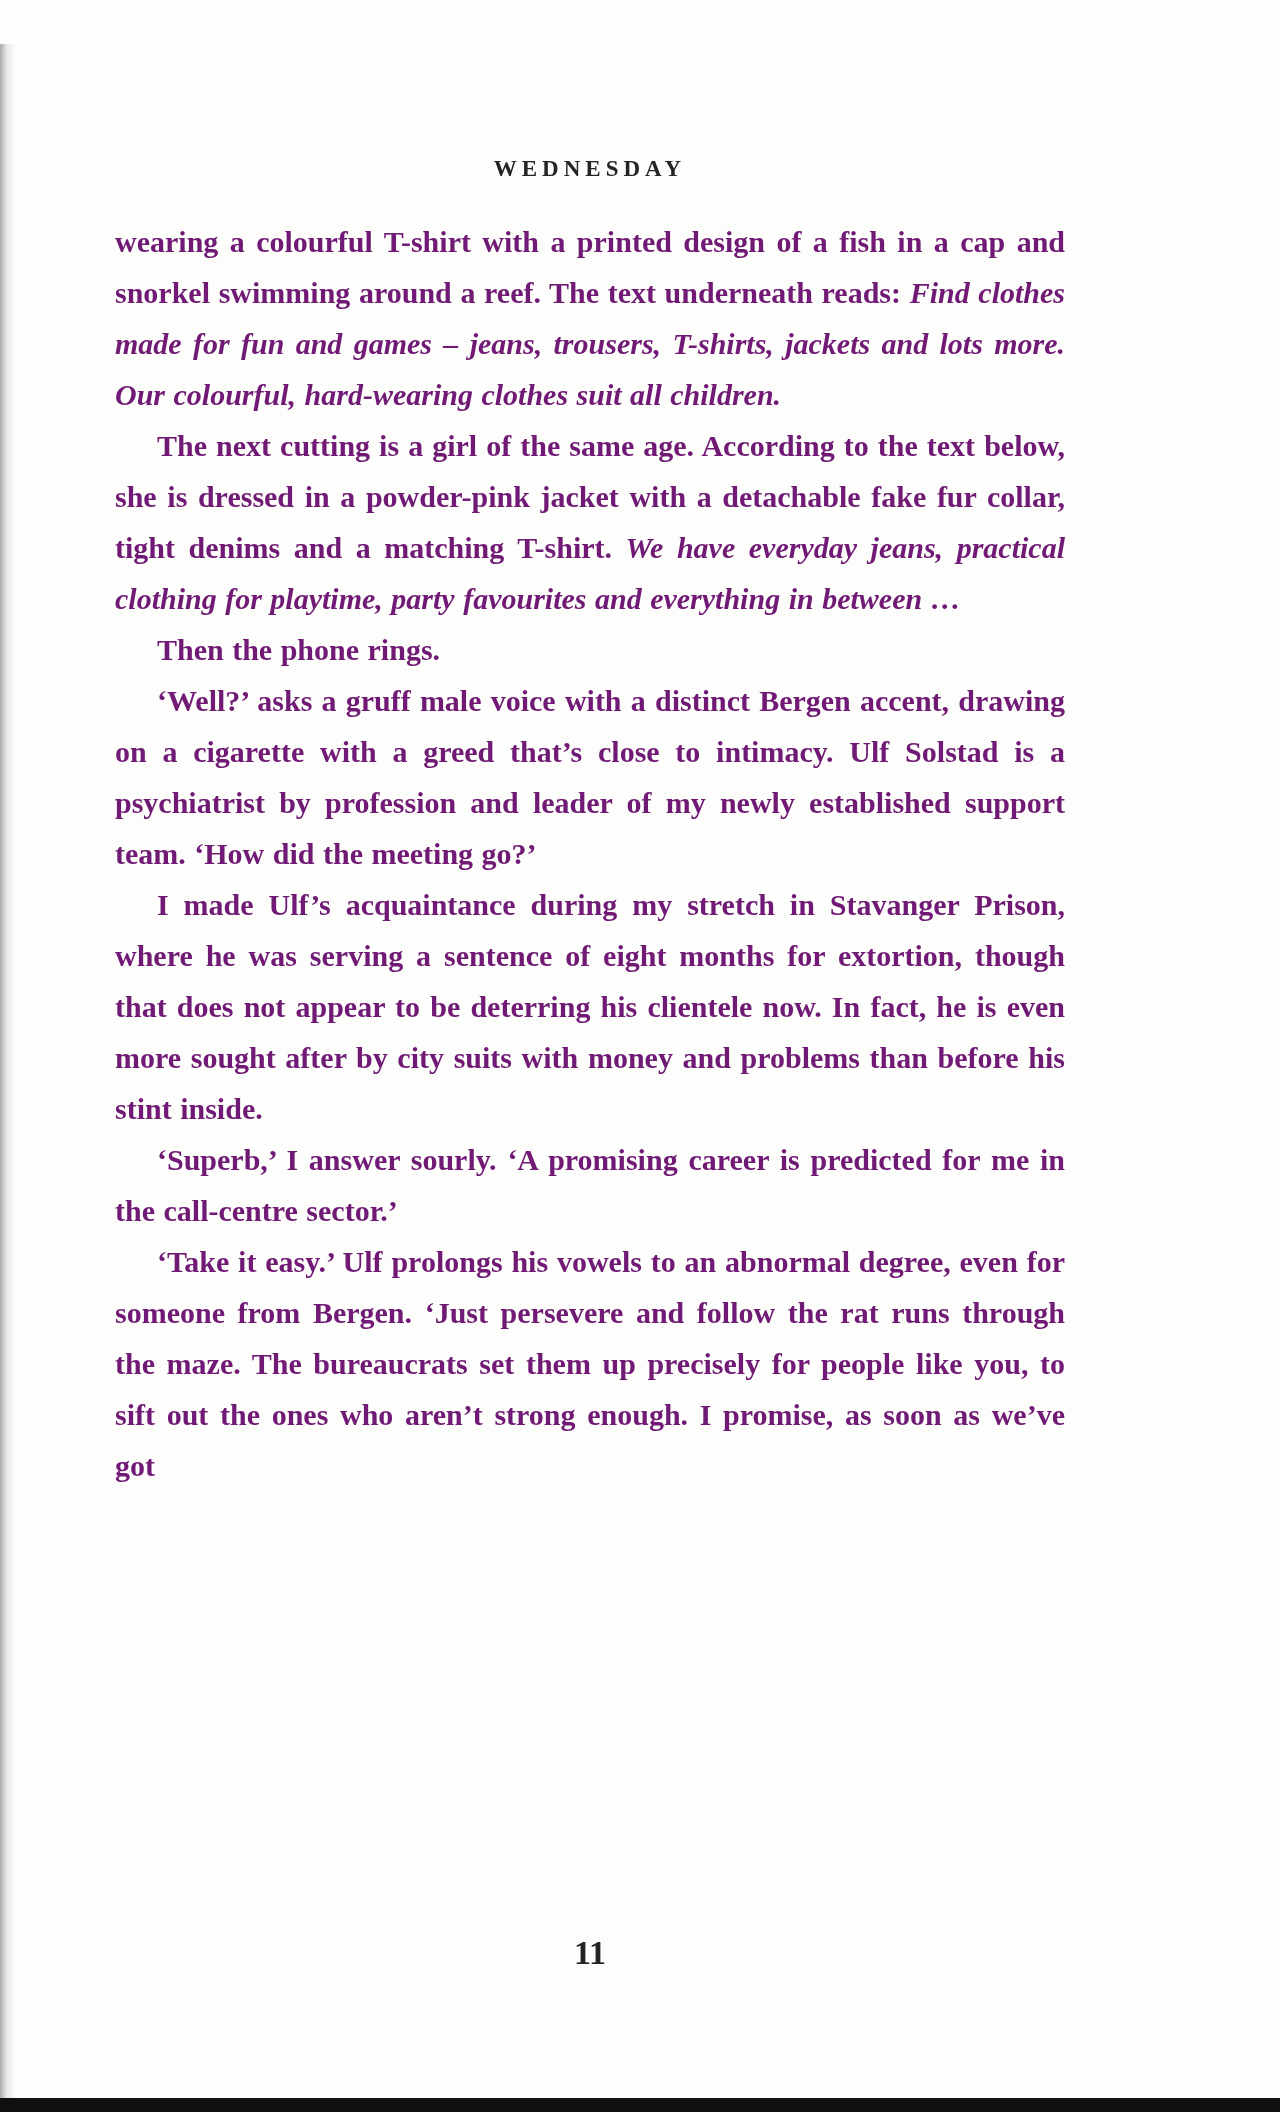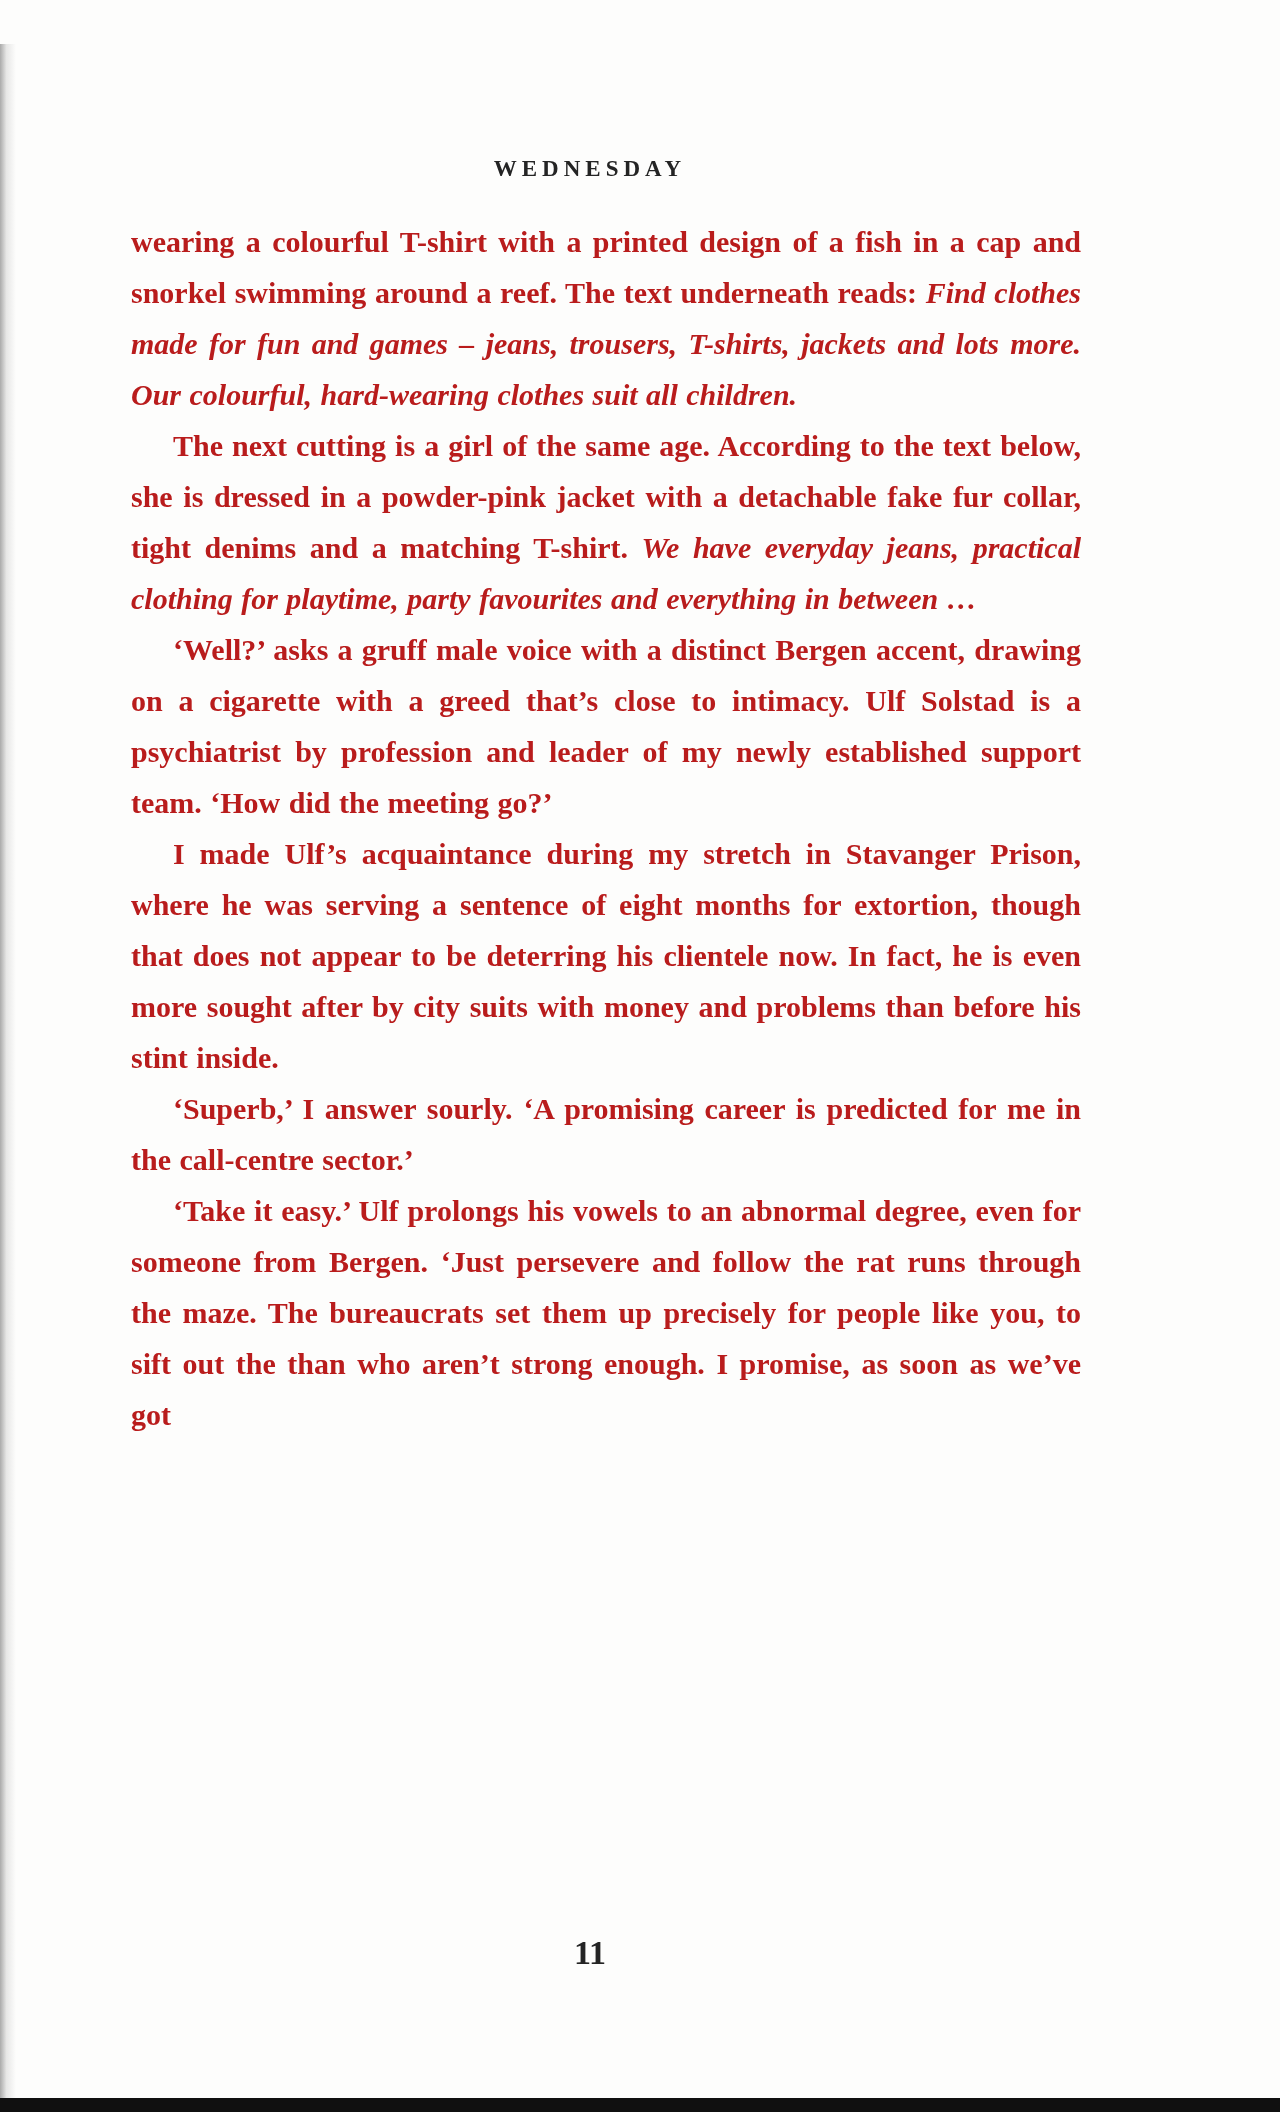--- a/index.html
+++ b/index.html
@@ -33,23 +33,23 @@
     text-align: center;
     font-size: 23px;
     font-weight: 700;
     letter-spacing: 5px;
     color: #242424;
   }
 
   .text-block {
     position: absolute;
     top: 172px;
-    left: 131px;
+    left: 115px;
     width: 950px;
-    color: #b91c1c;
+    color: #701a75;
   }
 
   .para {
     margin: 0;
     font-size: 30px;
     line-height: 51px;
     font-weight: 600;
     text-align: justify;
     word-spacing: 1px;
   }
@@ -110,24 +110,25 @@
 
 <div class="scan-page">
 
   <div class="scan-edge-left"></div>
 
   <div class="page-header">WEDNESDAY</div>
 
   <div class="text-block" id="paragraphs">
       <p class="para"><span>wearing a colourful T-shirt with a printed design of a fish in a cap and snorkel swimming around a reef. The text underneath reads: </span><span class="it">Find clothes made for fun and games – jeans, trousers, T-shirts, jackets and lots more. Our colourful, hard-wearing clothes suit all children.</span></p>
       <p class="para indent"><span>The next cutting is a girl of the same age. According to the text below, she is dressed in a powder-pink jacket with a detachable fake fur collar, tight denims and a matching T-shirt. </span><span class="it">We have everyday jeans, practical clothing for playtime, party favourites and everything in between …</span></p>
+      <p class="para indent"><span>Then the phone rings.</span></p>
       <p class="para indent"><span>‘Well?’ asks a gruff male voice with a distinct Bergen accent, drawing on a cigarette with a greed that’s close to intimacy. Ulf Solstad is a psychiatrist by profession and leader of my newly established support team. ‘How did the meeting go?’</span></p>
       <p class="para indent"><span>I made Ulf’s acquaintance during my stretch in Stavanger Prison, where he was serving a sentence of eight months for extortion, though that does not appear to be deterring his clientele now. In fact, he is even more sought after by city suits with money and problems than before his stint inside.</span></p>
       <p class="para indent"><span>‘Superb,’ I answer sourly. ‘A promising career is predicted for me in the call-centre sector.’</span></p>
-      <p class="para indent"><span>‘Take it easy.’ Ulf prolongs his vowels to an abnormal degree, even for someone from Bergen. ‘Just persevere and follow the rat runs through the maze. The bureaucrats set them up precisely for people like you, to sift out the than who aren’t strong enough. I promise, as soon as we’ve got</span></p>
+      <p class="para indent"><span>‘Take it easy.’ Ulf prolongs his vowels to an abnormal degree, even for someone from Bergen. ‘Just persevere and follow the rat runs through the maze. The bureaucrats set them up precisely for people like you, to sift out the ones who aren’t strong enough. I promise, as soon as we’ve got</span></p>
     </div>
 
   <div class="page-number">11</div>
 
   <div class="watermark">
     <span class="cs-badge">CS</span>
     <span class="wm-text">Scanned with CamScanner</span>
   </div>
 
   <div class="bottom-strip"></div>

